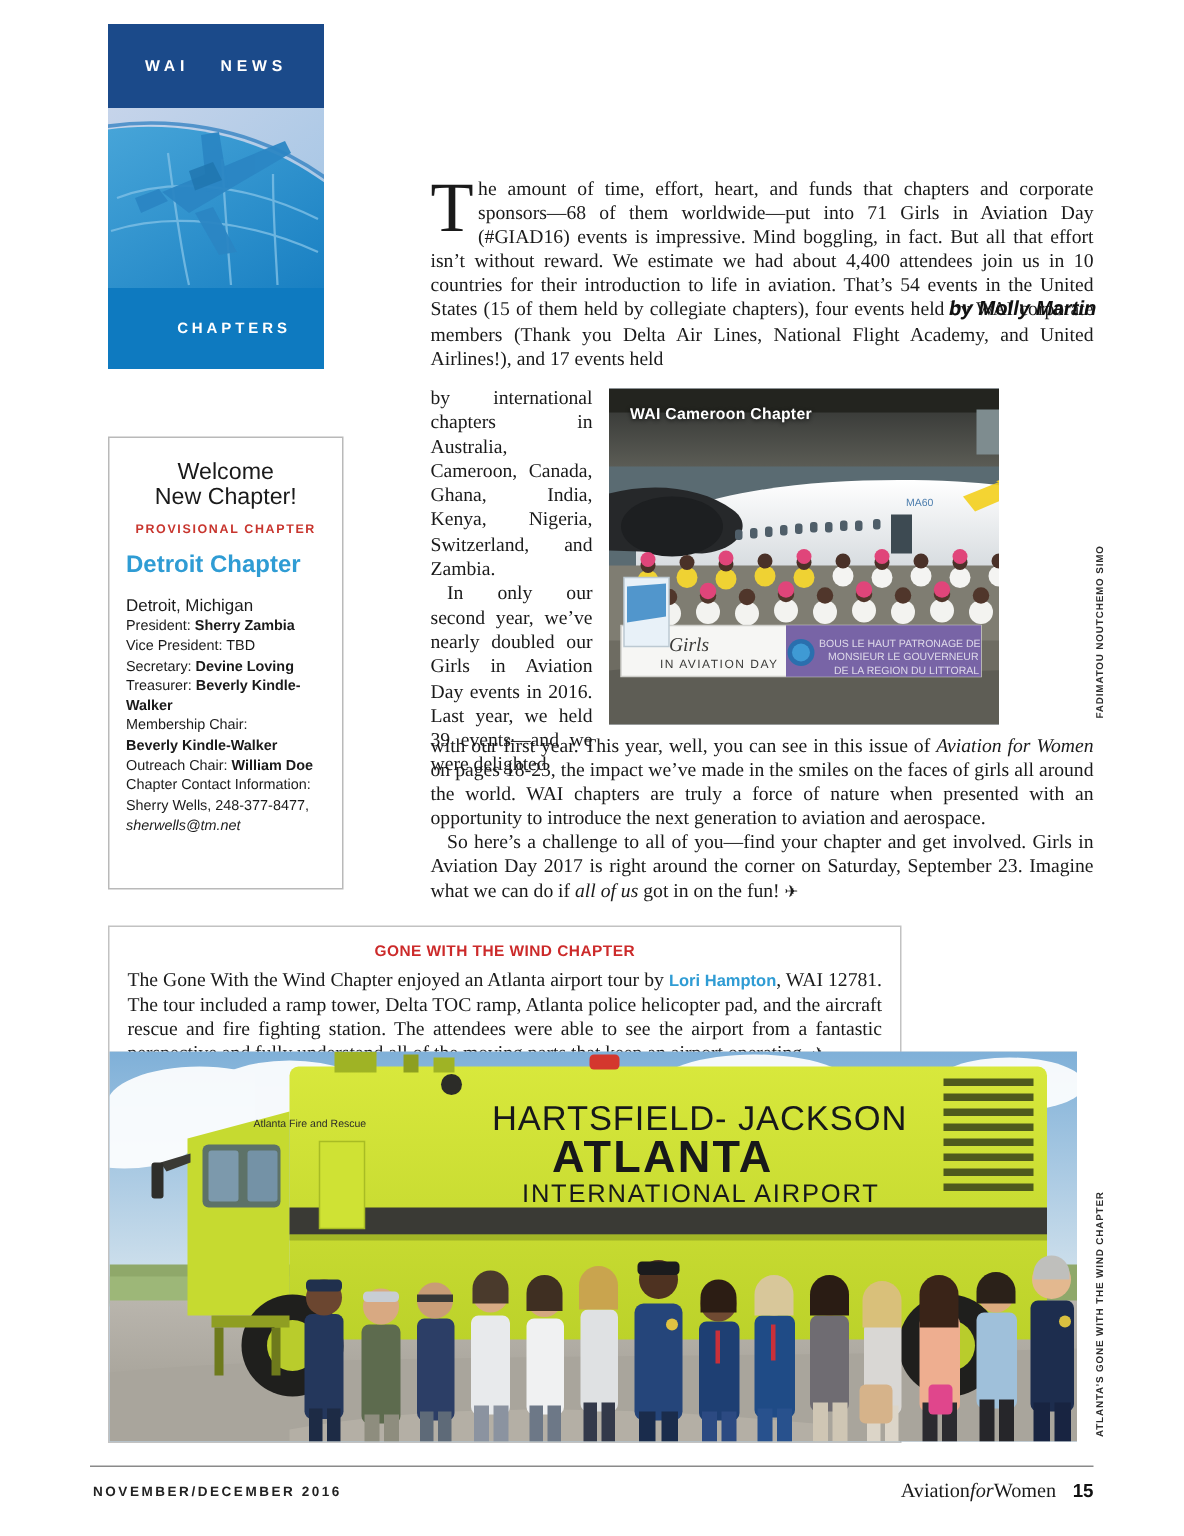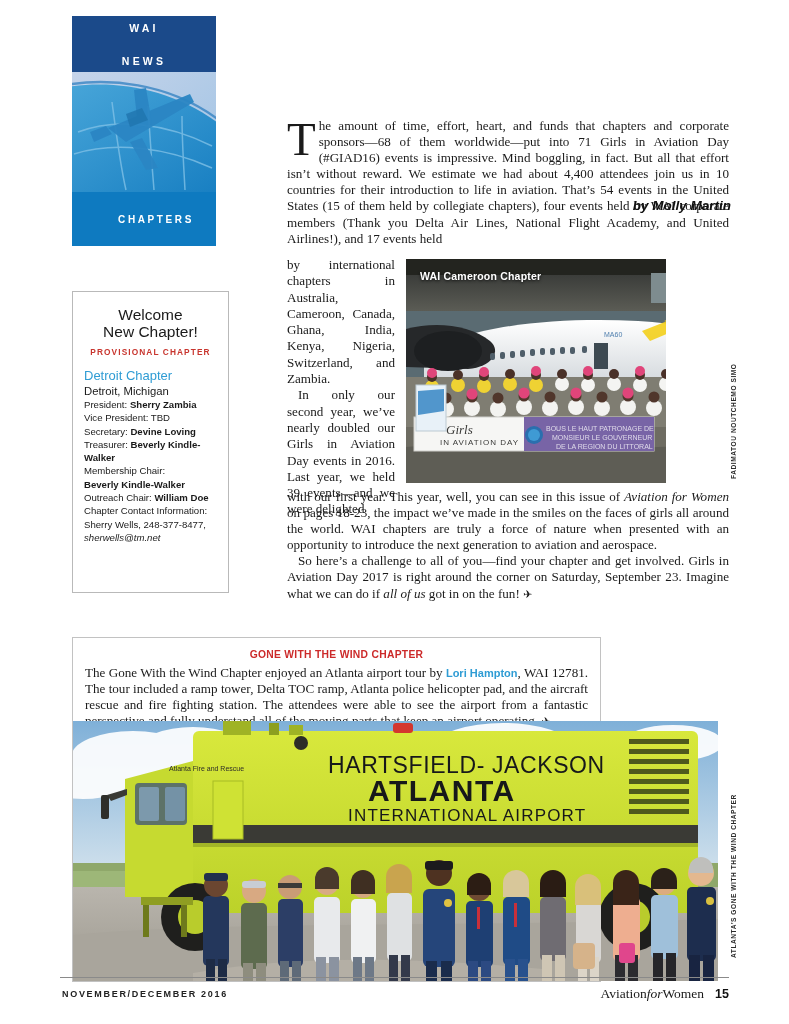--- a/index.html
+++ b/index.html
@@ -16,21 +16,21 @@
 
   
   .masthead {
     position:absolute; left:72px; top:16px; width:144px; height:230px;
     overflow:hidden;
     background:#bfcfe8;
   }
   .mast-top {
     position:absolute; left:0; top:0; width:144px; height:56px;
     background:#1b4a8a;
-    display:flex; flex-direction:column; align-items:center; justify-content:center;
+    display:flex; flex-direction:row; align-items:center; justify-content:center;
     gap:21px;
   }
   .mast-top span {
     font-family:"Liberation Sans", sans-serif;
     color:#ffffff; font-weight:700; font-size:10.5px; letter-spacing:3.2px;
   }
   .mast-art { position:absolute; left:0; top:56px; width:144px; height:120px; overflow:hidden; }
   .mast-bottom {
     position:absolute; left:0; bottom:0; width:144px; height:54px;
     background:#0e7ac0;
@@ -50,21 +50,21 @@
   }
   .welcome-title {
     text-align:center; font-size:15.5px; line-height:17px; font-weight:400;
     color:#1a1a1a; margin:0 0 7px 0;
   }
   .welcome-title .l2 { display:block; }
   .welcome-sub {
     text-align:center; color:#c8352e; font-weight:700; font-size:8.3px;
     letter-spacing:1.1px; margin-bottom:11px;
   }
-  .chap-name { color:#2f9cd4; font-weight:400; font-size:13px; margin-bottom:2px; }
+  .chap-name { color:#2f9cd4; font-weight:700; font-size:16px; margin-bottom:12px; }
   .chap-city { font-size:11.3px; margin-bottom:1px; }
   .chap-line { font-size:9.6px; line-height:13.3px; }
   .chap-line b { font-weight:700; }
   .chap-line.em { font-style:italic; }
 
   
   .headline {
     position:absolute; left:287px; top:74px; width:442px;
     font-family:"Liberation Sans", sans-serif;
     font-size:28px; font-weight:400; letter-spacing:-0.2px;
@@ -116,21 +116,21 @@
     font-size:6.6px; font-weight:700; letter-spacing:.55px; color:#2b2b2b;
     white-space:nowrap;
     transform-origin:0 0; transform:rotate(-90deg);
   }
   .credit-cam { left:730px; top:479px; }
   .credit-atl { left:730px; top:958px; }
 
   
   .gwtw {
     position:absolute; left:72px; top:617px; width:529px; height:345px;
-    border:1px solid #c2c2c2; background:#fff;margin-top:20px;
+    border:1px solid #c2c2c2; background:#fff;
   }
   .gwtw-head {
     margin:11px 0 5px 0; text-align:center;
     font-family:"Liberation Sans", sans-serif; font-weight:700;
     color:#cc2a2a; font-size:10.3px; letter-spacing:.3px;
   }
   .gwtw-body {
     padding:0 12px; font-size:13.1px; line-height:16.1px; text-align:justify;
     color:#1a1a1a;
   }

